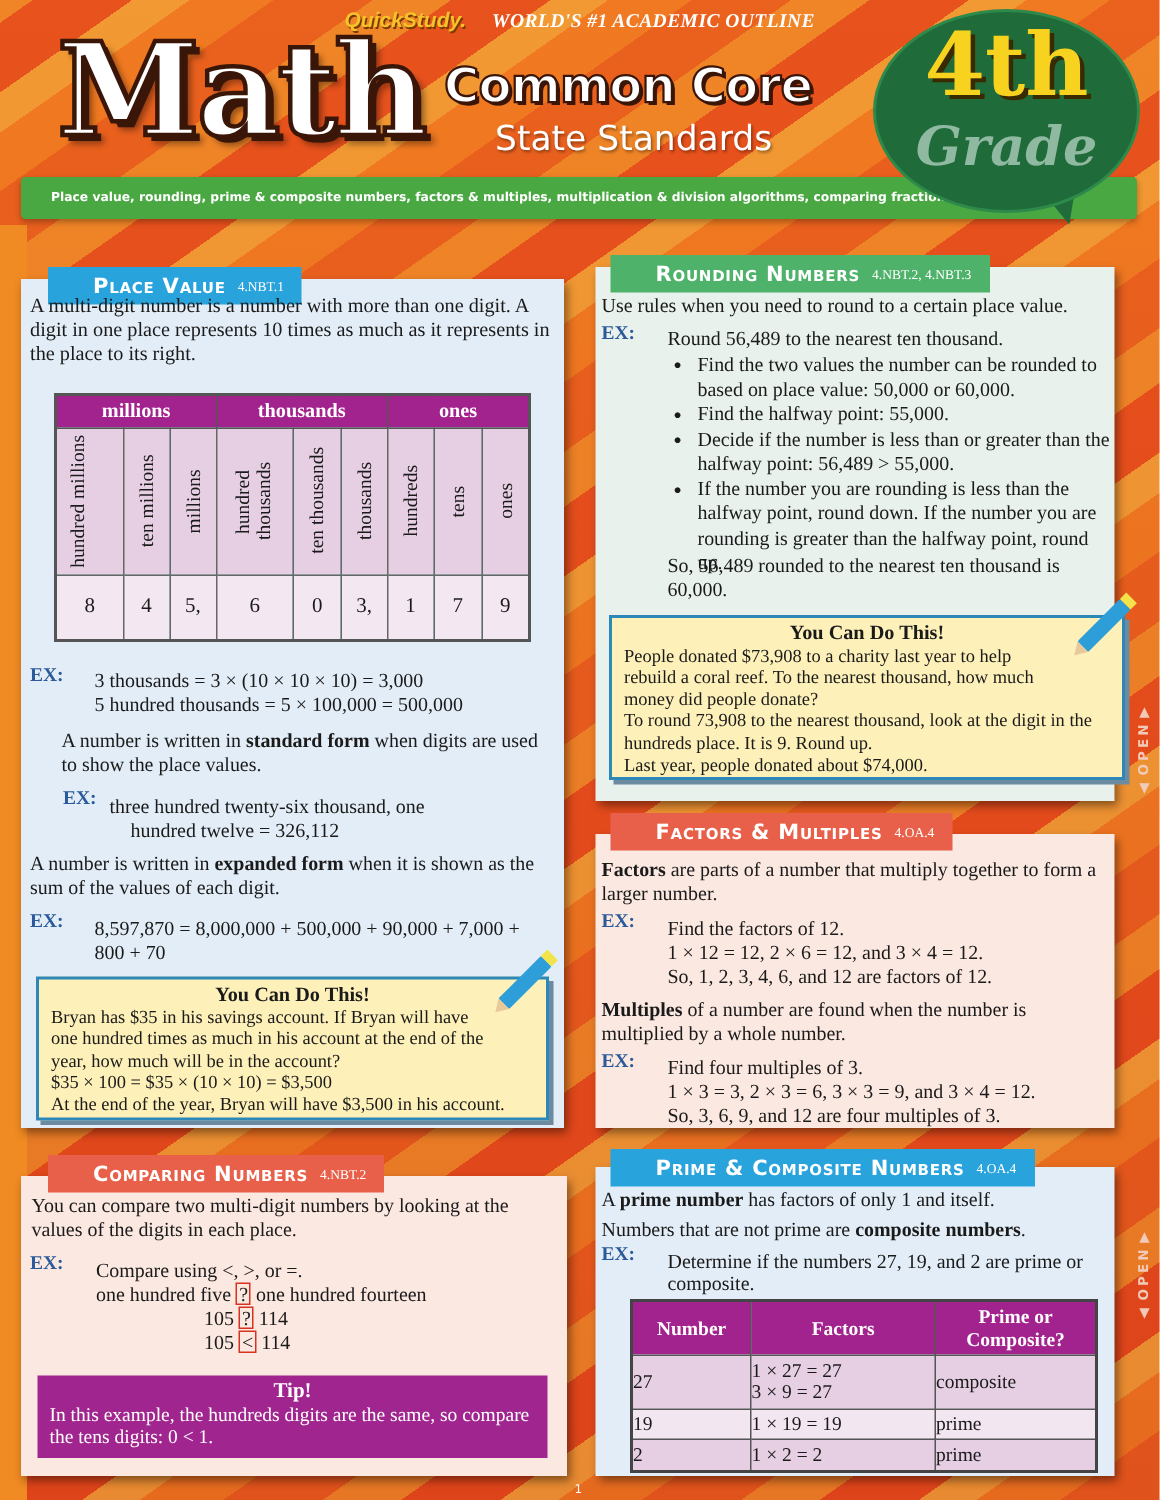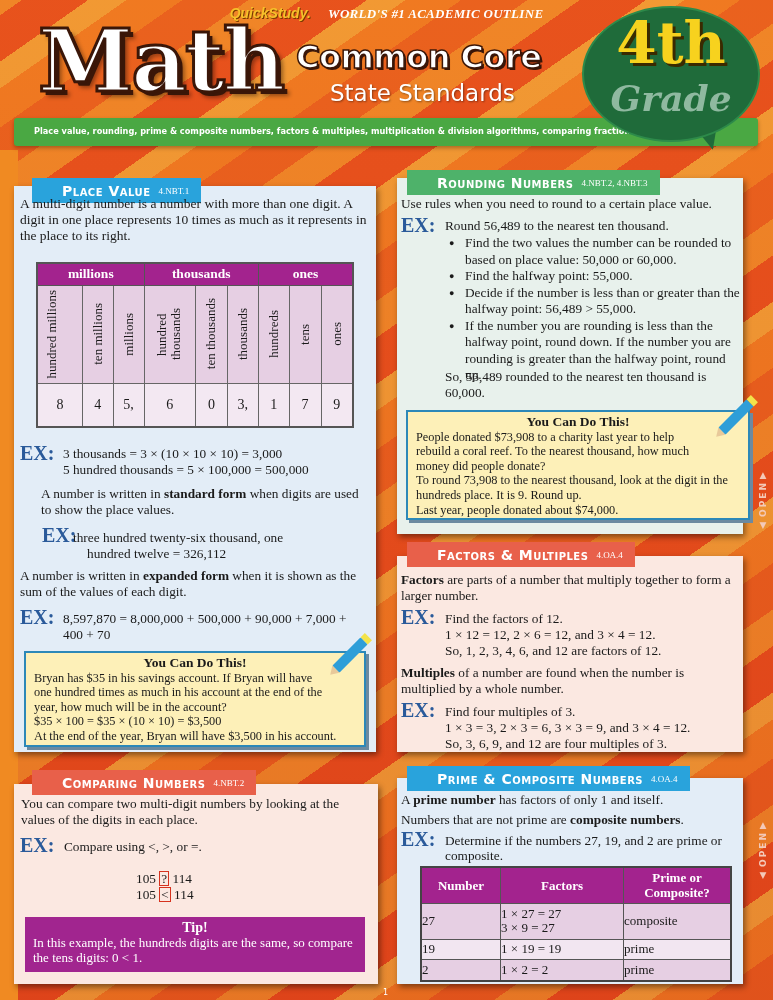--- a/index.html
+++ b/index.html
@@ -29,21 +29,21 @@
 .p-blue{background:#e3edf7}
 .p-green{background:#e8f1ec}
 .p-pink{background:#fbe8e1}
 .hdr{position:absolute;top:-12px;height:25px;padding:0 12px 0 30px;display:flex;align-items:center;white-space:nowrap}
 .hdr .t{font-family:"DejaVu Sans",sans-serif;font-weight:bold;font-size:14px;color:#fff;letter-spacing:.5px;font-variant:small-caps}
 .hdr .s{font-size:9px;color:#fff;margin-left:8px;font-family:"Liberation Serif",serif}
 .h-blue{background:#29a3dc}
 .h-green{background:#4eb26a}
 .h-red{background:#e8604a}
 .txt{font-size:13.3px;line-height:16px}
-.ex{font-family:"Liberation Serif",serif;font-weight:bold;color:#2a5a9a;font-size:20px;position:absolute}
+.ex{font-family:"Liberation Serif",serif;font-weight:bold;color:#2a5a9a;font-size:13px;position:absolute}
 .abs{position:absolute}
 b{font-weight:bold}
 
 table{border-collapse:collapse}
 .pv{position:absolute;left:36px;top:262px;width:318px;background:#14b8a6;border:2px solid #555}
 .pv th{background:#a3238e;color:#fff;font-size:13.5px;height:22px;border:1px solid #555;font-weight:bold}
 .pv td{border:1px solid #666;text-align:center;font-size:14px}
 .pv .vert td{height:98px;background:#e6cfe3;vertical-align:middle;padding:0}
 .pv .vert div{writing-mode:vertical-rl;transform:rotate(180deg);margin:auto;font-size:13px;line-height:14px;text-align:center}
 .pv .vals td{height:44px;background:#f3e8f2}
@@ -149,40 +149,41 @@
 <div class="ex" style="left:20px;top:442px">EX:</div>
 <div class="txt abs" style="left:63px;top:446px">3 thousands = 3 × (10 × 10 × 10) = 3,000</div>
 <div class="txt abs" style="left:63px;top:462px">5 hundred thousands = 5 × 100,000 = 500,000</div>
 <div class="txt abs" style="left:41px;top:486px;width:320px"><span>A number is written in </span><b>standard form</b><span> when digits are used to show the place values.</span></div>
 <div class="ex" style="left:42px;top:524px">EX:</div>
 <div class="txt abs" style="left:73px;top:530px">three hundred twenty-six thousand, one</div>
 <div class="txt abs" style="left:87px;top:546px">hundred twelve = 326,112</div>
 <div class="txt abs" style="left:20px;top:568px;width:350px"><span>A number is written in </span><b>expanded form</b><span> when it is shown as the sum of the values of each digit.</span></div>
 <div class="ex" style="left:20px;top:606px">EX:</div>
 <div class="txt abs" style="left:63px;top:611px">8,597,870 = 8,000,000 + 500,000 + 90,000 + 7,000 +</div>
-<div class="txt abs" style="left:63px;top:627px">400 + 70</div>
+<div class="txt abs" style="left:63px;top:627px">800 + 70</div>
 
 <div class="ycd" style="left:24px;top:651px;width:342px;height:96px">
   <div class="h">You Can Do This!</div>
   <div>Bryan has $35 in his savings account. If Bryan will have</div>
   <div>one hundred times as much in his account at the end of the</div>
   <div>year, how much will be in the account?</div>
   <div>$35 × 100 = $35 × (10 × 10) = $3,500</div>
   <div>At the end of the year, Bryan will have $3,500 in his account.</div>
 </div>
 <div class="pencil" style="left:330px;top:650px"></div>
 
 <div class="panel p-pink" style="left:14px;top:784px;width:364px;height:200px">
   <div class="hdr h-red" style="left:18px;top:-14px">
     <span class="t">Comparing Numbers</span>
     <span class="s">4.NBT.2</span>
   </div>
   <div class="txt abs" style="left:7px;top:12px;width:350px">You can compare two multi-digit numbers by looking at the values of the digits in each place.</div>
   <div class="ex" style="left:6px;top:50px">EX:</div>
   <div class="txt abs" style="left:50px;top:55px">Compare using &lt;, &gt;, or =.</div>
+  <div class="txt abs" style="left:50px;top:71px;white-space:nowrap"><span>one hundred five</span> <span class="qbox">?</span> <span>one hundred fourteen</span></div>
   <div class="txt abs" style="left:122px;top:87px"><span>105</span> <span class="qbox">?</span> <span>114</span></div>
   <div class="txt abs" style="left:122px;top:103px"><span>105</span> <span class="qbox">&lt;</span> <span>114</span></div>
   <div class="tip" style="left:11px;top:133px;width:340px;height:55px">
     <div class="h">Tip!</div>
     <div>In this example, the hundreds digits are the same, so compare the tens digits: 0 &lt; 1.</div>
   </div>
 </div>
 
 <div class="panel p-green" style="left:397px;top:178px;width:346px;height:356px">
   <div class="hdr h-green" style="left:10px;top:-8px">

